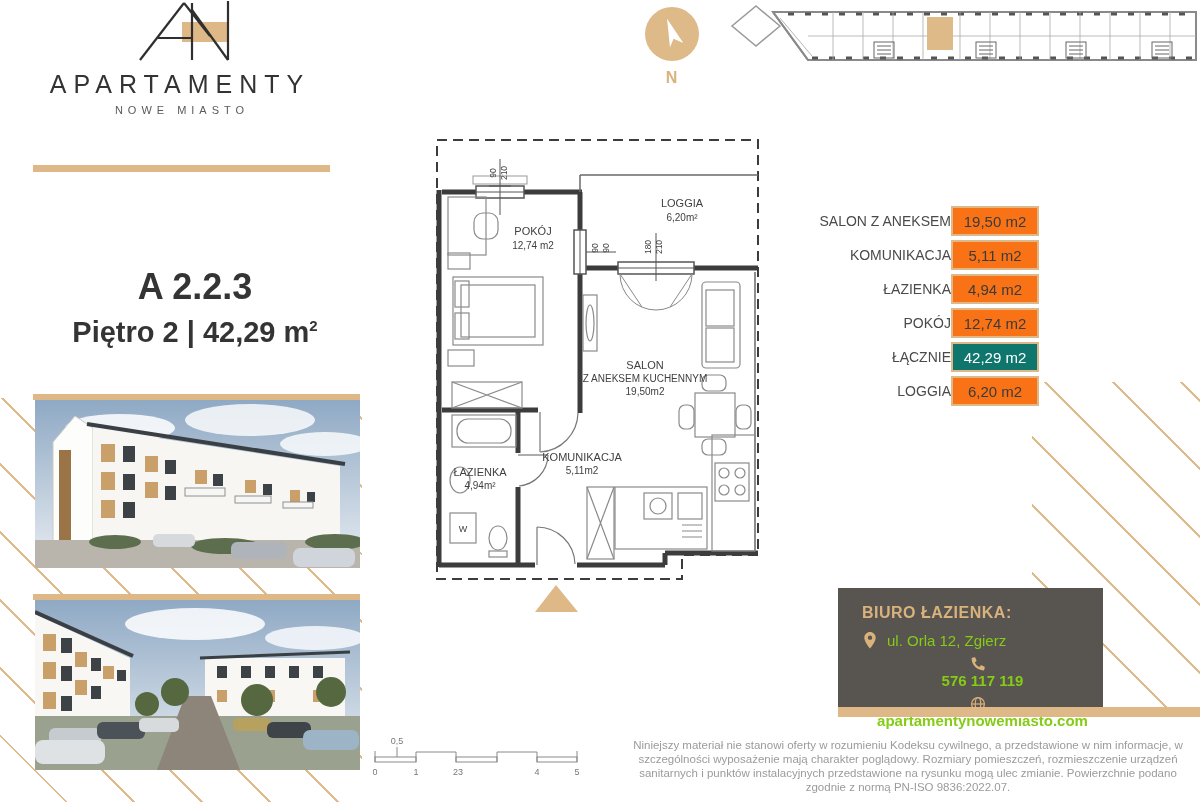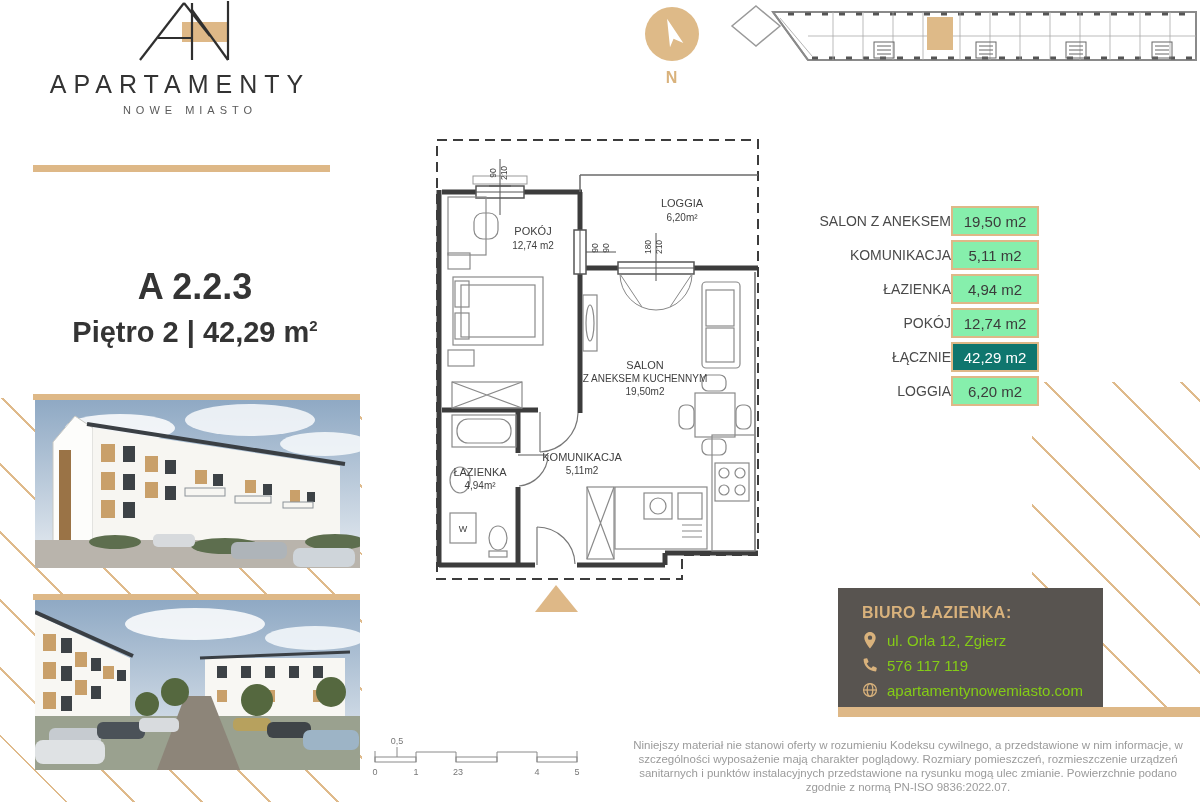--- a/index.html
+++ b/index.html
@@ -3,47 +3,47 @@
 <meta charset="utf-8">
 <style>
   html,body{margin:0;padding:0;background:#fff;}
   .page{position:relative;width:1200px;height:806px;background:#fff;overflow:hidden;
         font-family:"Liberation Sans","DejaVu Sans",sans-serif;color:#3b3b3b;}
   .abs{position:absolute;}
   .gold-bar{position:absolute;background:#deb887;}
   
   .brand-title{position:absolute;left:30px;top:70px;width:300px;text-align:center;
     font-size:25px;letter-spacing:7px;color:#333;font-weight:400;}
-  .brand-sub{position:absolute;left:40px;top:104px;width:300px;text-align:center;
+  .brand-sub{position:absolute;left:32px;top:104px;width:300px;text-align:center;
     font-size:11px;letter-spacing:5px;color:#5a5a5a;}
   
   .tb{position:absolute;left:10px;width:370px;text-align:center;color:#343434;}
   .tb1{top:218px;font-size:38px;font-weight:700;}
   .tb2{top:266px;font-size:36px;font-weight:600;}
   .tb3{top:316px;font-size:29px;font-weight:600;}
   .tb3 sup{font-size:15px;}
   
   .diag{position:absolute;background:repeating-linear-gradient(45deg,
         transparent 0 46px,#dfba8b 46px 48px);z-index:0;}
   
   .photo{position:absolute;left:35px;width:325px;overflow:hidden;z-index:1;background:#cfd8e2;}
   
   .atable{position:absolute;left:815px;top:206px;width:224px;z-index:2;}
   .trow{display:flex;align-items:center;margin-bottom:4px;height:30px;}
   .tlabel{flex:1;text-align:right;padding-right:0;font-size:14px;color:#4a4a4a;}
-  .tcell{width:84px;height:26px;border:2px solid #deb887;background:#86efac;color:#3b3b3b;
+  .tcell{width:84px;height:26px;border:2px solid #deb887;background:#f97316;color:#3b3b3b;
     font-size:15px;display:flex;align-items:center;justify-content:center;}
   .tcell.hl{background:#0f766e;color:#fff;}
   
   .cbox{position:absolute;left:838px;top:588px;width:265px;height:119px;background:#585450;
     z-index:2;padding:16px 0 0 24px;box-sizing:border-box;}
   .cheading{color:#d9b27c;font-weight:700;font-size:16px;letter-spacing:.5px;margin-bottom:9px;}
   .cline{display:flex;align-items:center;color:#84cc16;font-size:15px;margin-bottom:7px;}
   .cline .ic{width:16px;height:18px;margin-right:9px;flex:0 0 16px;}
-  .cline.bold{font-weight:400;}
+  .cline.bold{font-weight:700;flex-direction:column;}
   
   .disc{position:absolute;left:628px;top:738px;width:560px;text-align:center;
     font-size:11.5px;line-height:14px;color:#9b9b9b;z-index:2;}
   svg text{font-family:"Liberation Sans","DejaVu Sans",sans-serif;}
 </style>
 </head>
 <body>
 
 <div class="page">
 

